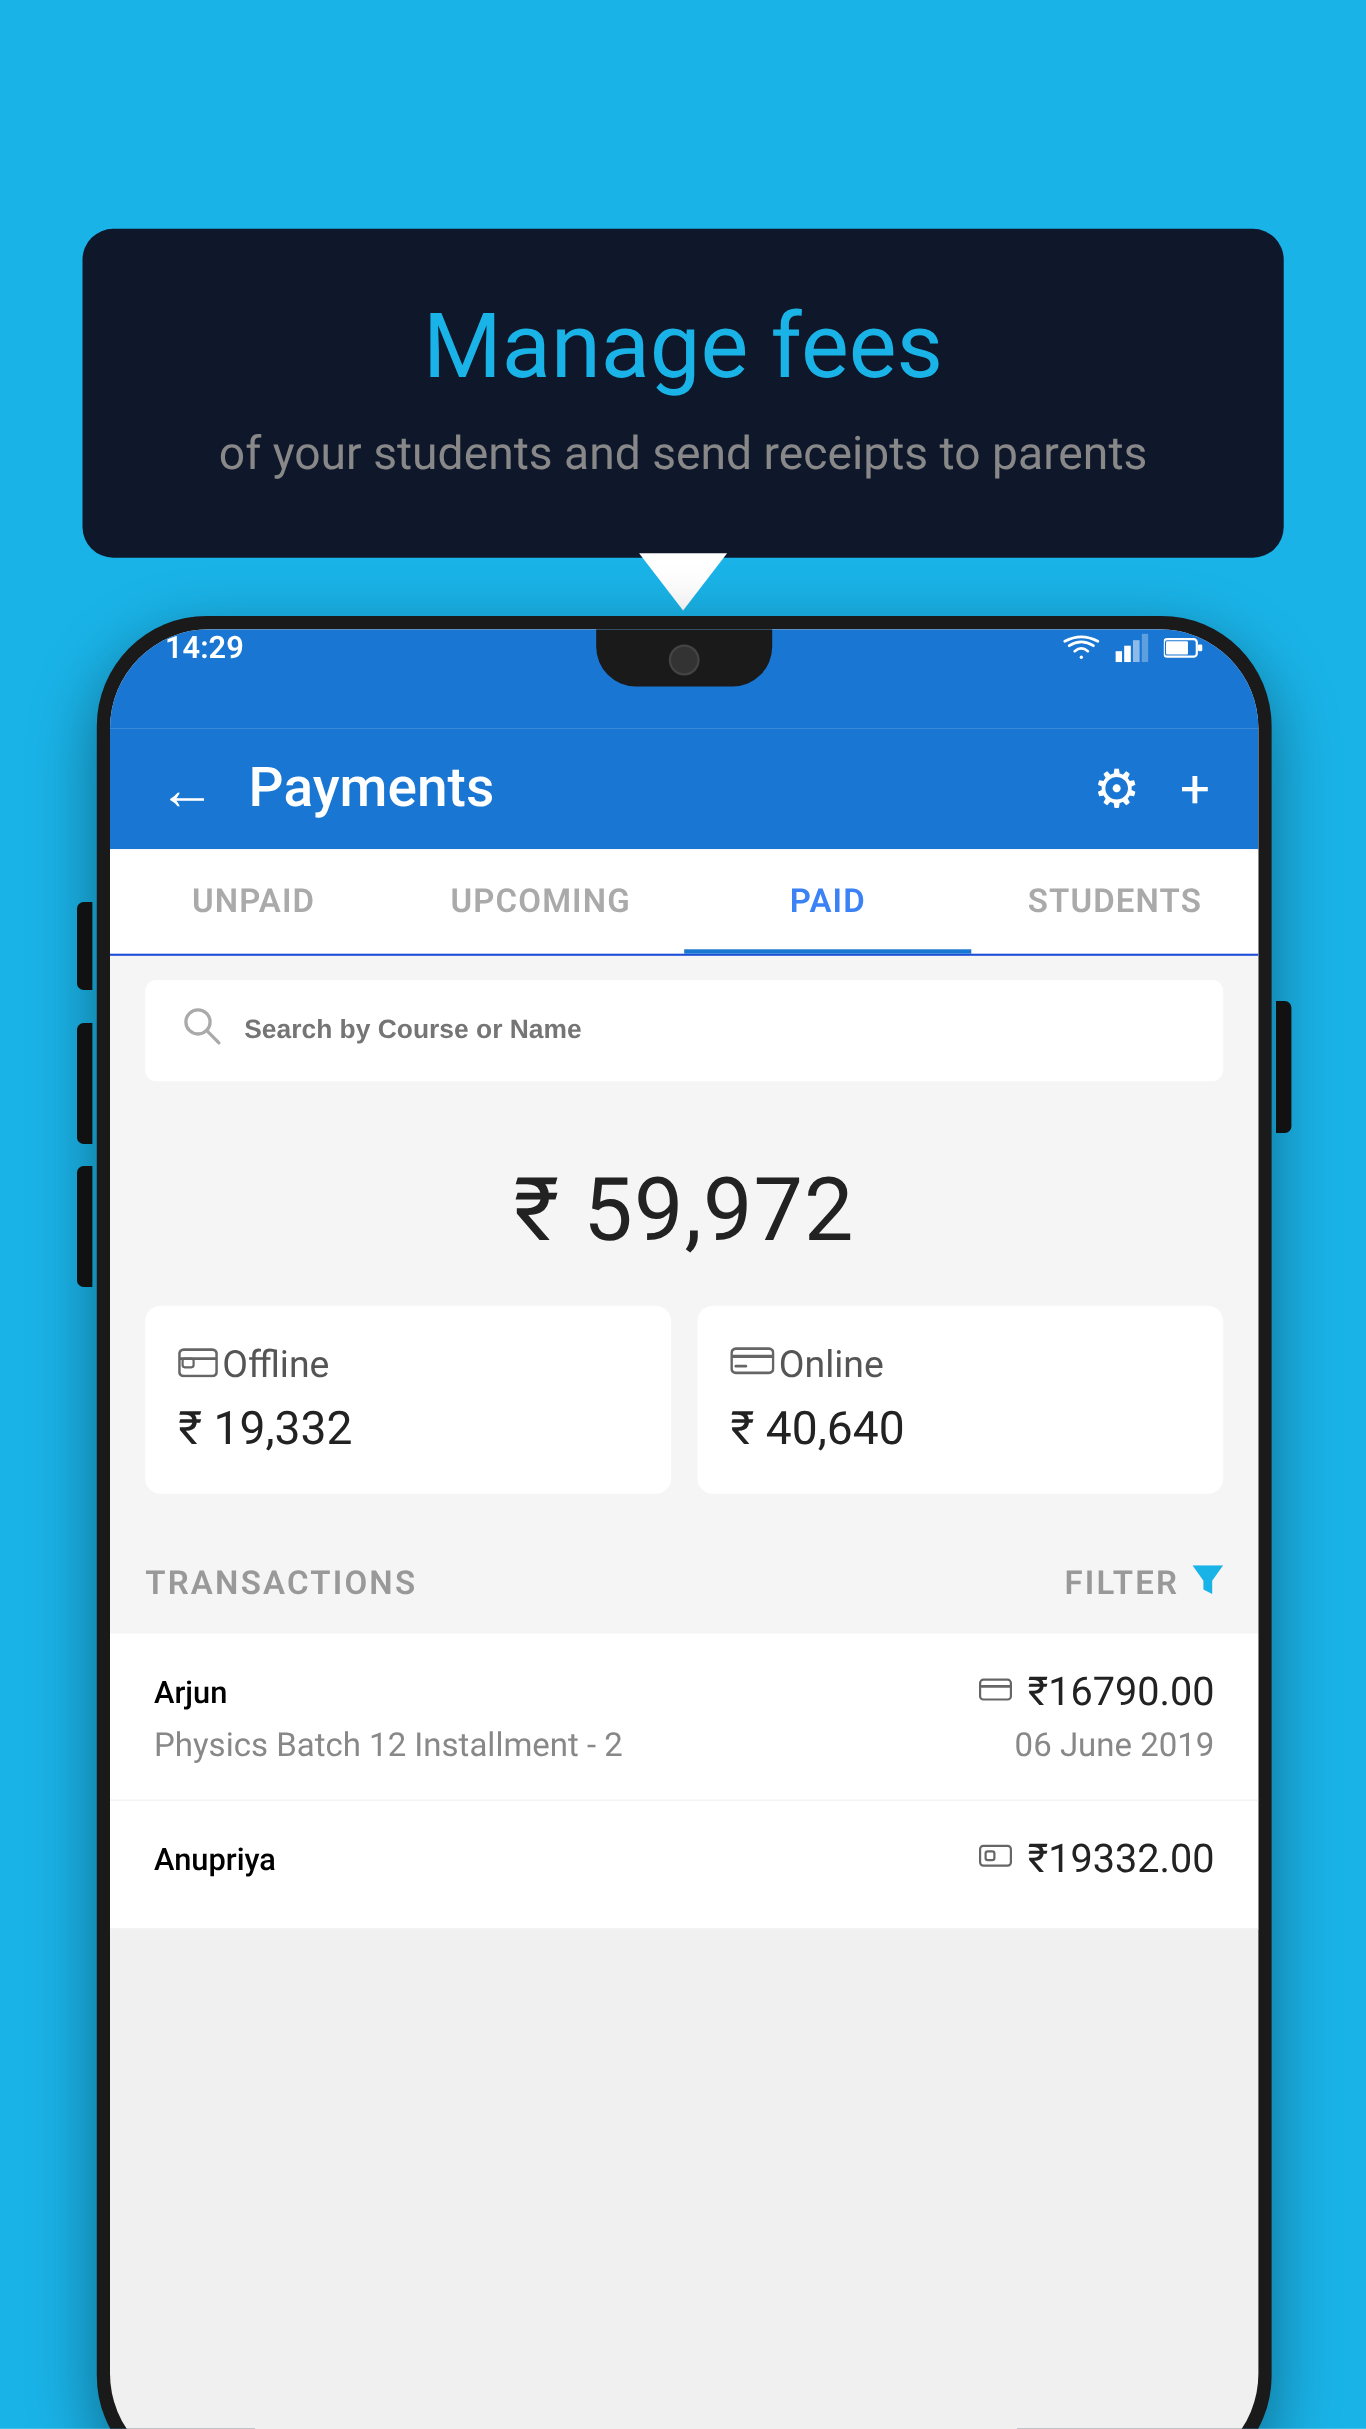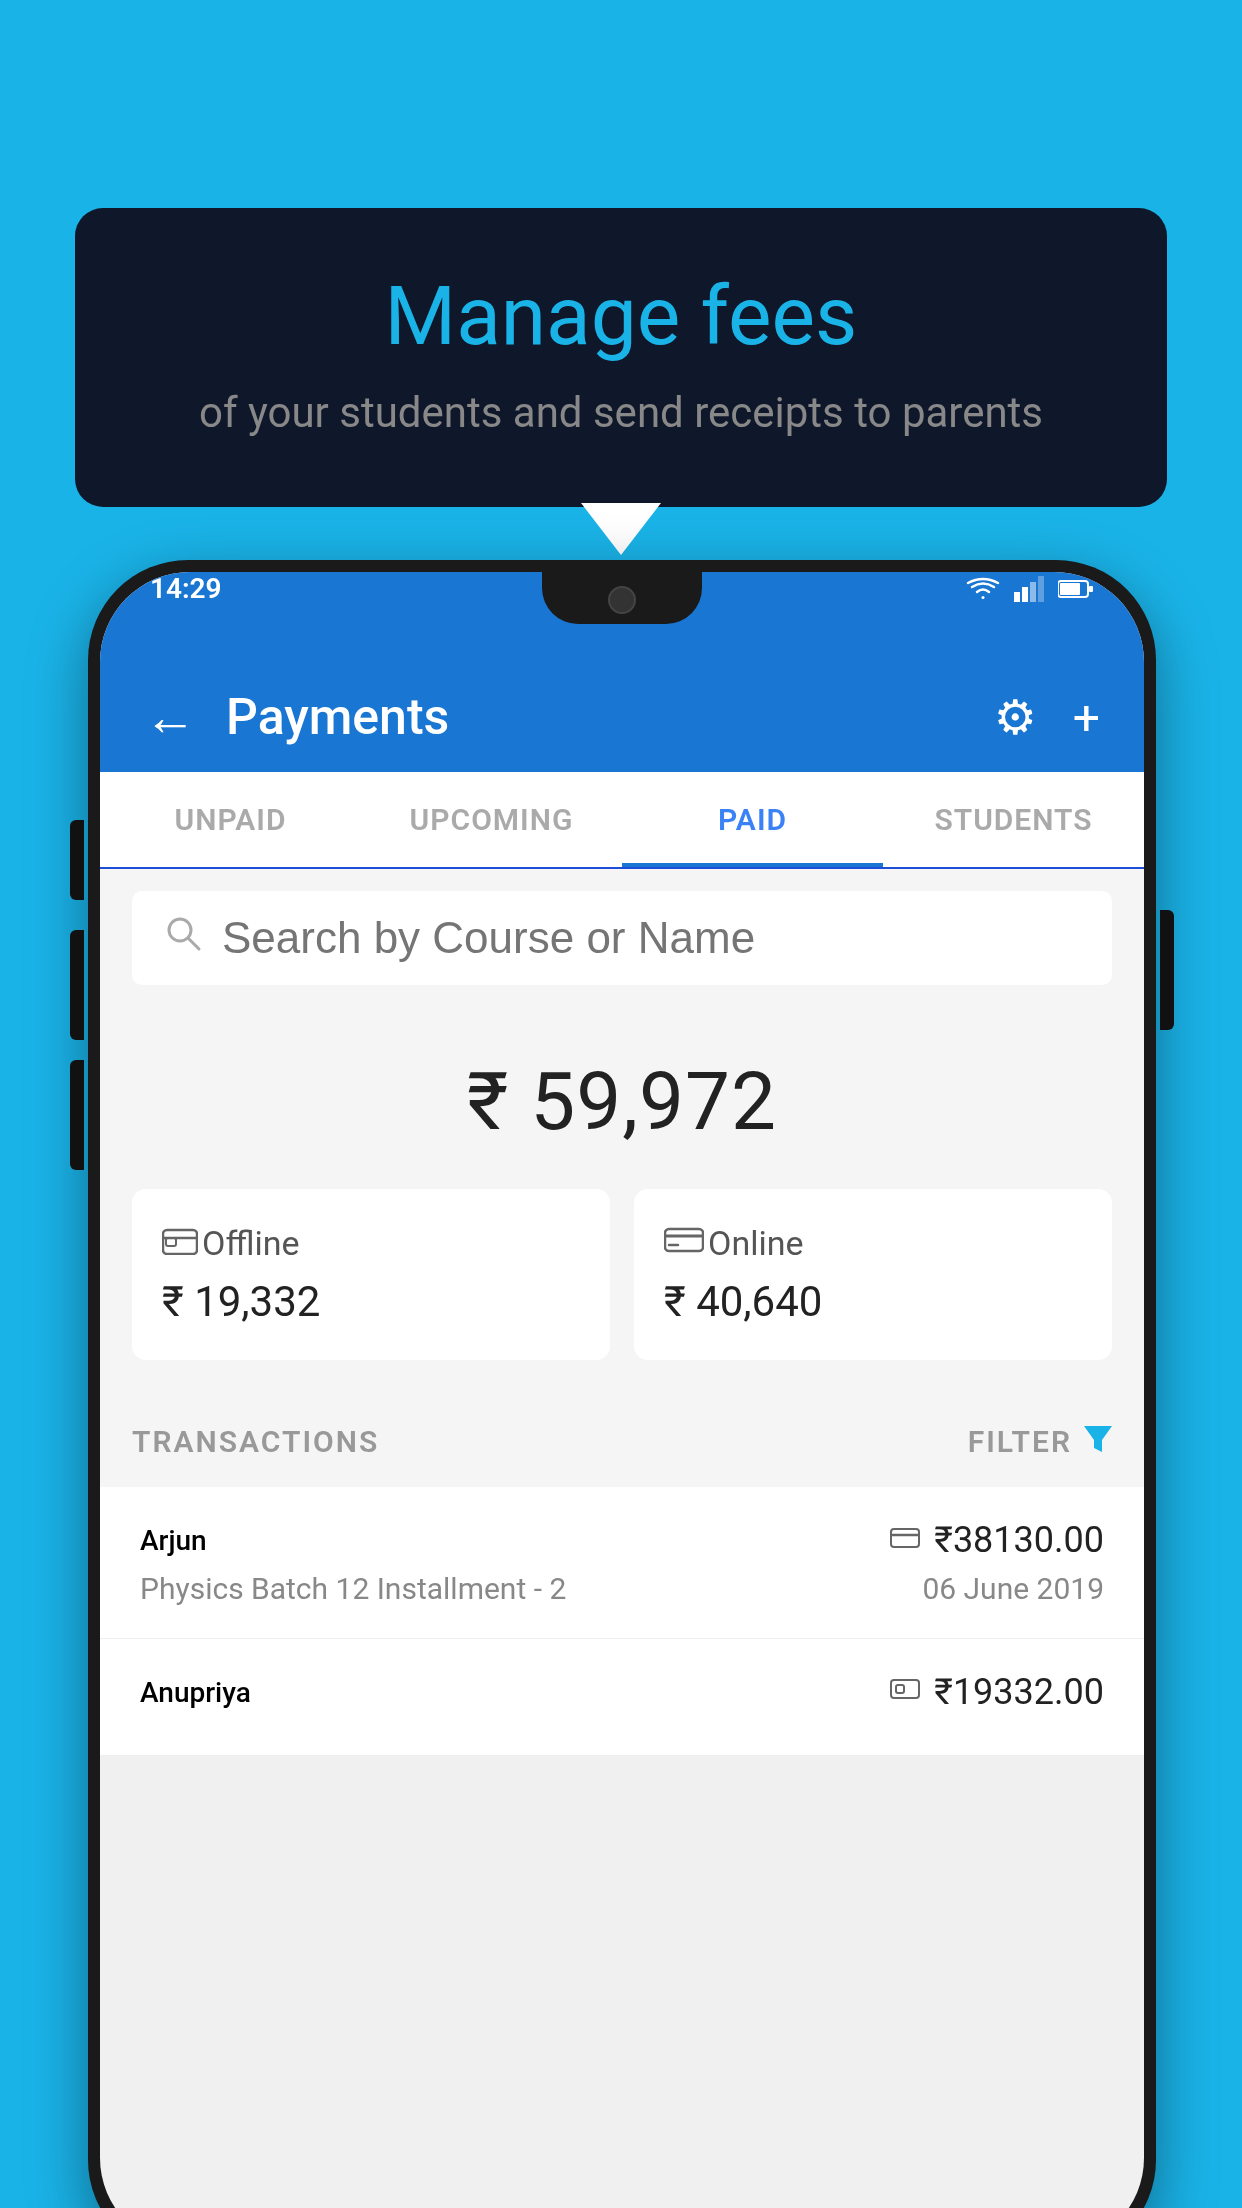--- a/index.html
+++ b/index.html
@@ -214,26 +214,27 @@
       padding: 22px 32px;
       gap: 20px;
     }
 
     .search-icon-box {
       color: #aaa;
       font-size: 40px;
     }
 
     .search-input {
-      font-size: 44px;
+      font-size: 24px;
       color: #7f1d1d;
       border: none;
       background: transparent;
       outline: none;
       flex: 1;
+      font-weight: bold;
     }
 
     
     .payment-summary {
       background: #f5f5f5;
       text-align: center;
       padding: 48px 30px 40px;
     }
 
     .payment-received-label {
@@ -554,21 +555,21 @@
       <div class="transaction-item">
         <div class="transaction-row">
           <span class="transaction-name">Arjun</span>
           <div class="transaction-amount-container">
             <span class="transaction-type-icon">
               <svg width="30" height="24" viewBox="0 0 30 24" fill="none">
                 <rect x="1" y="3" width="28" height="18" rx="3" stroke="#666" stroke-width="2"></rect>
                 <line x1="1" y1="9" x2="29" y2="9" stroke="#666" stroke-width="2.5"></line>
               </svg>
             </span>
-            <span class="transaction-amount">₹38130.00</span>
+            <span class="transaction-amount">₹16790.00</span>
           </div>
         </div>
         <div class="transaction-sub-row">
           <span class="transaction-course">Physics Batch 12 Installment - 2</span>
           <span class="transaction-date">06 June 2019</span>
         </div>
       </div>
 
       <div class="transaction-item">
         <div class="transaction-row">

